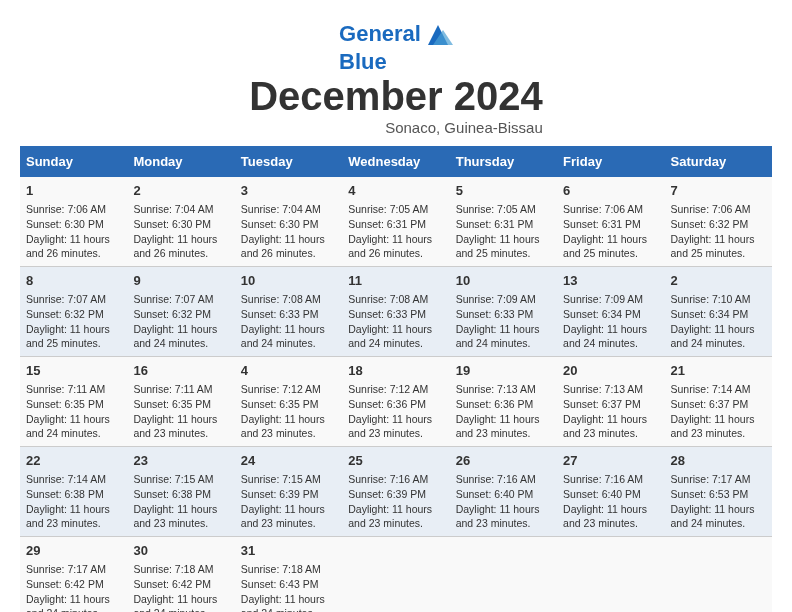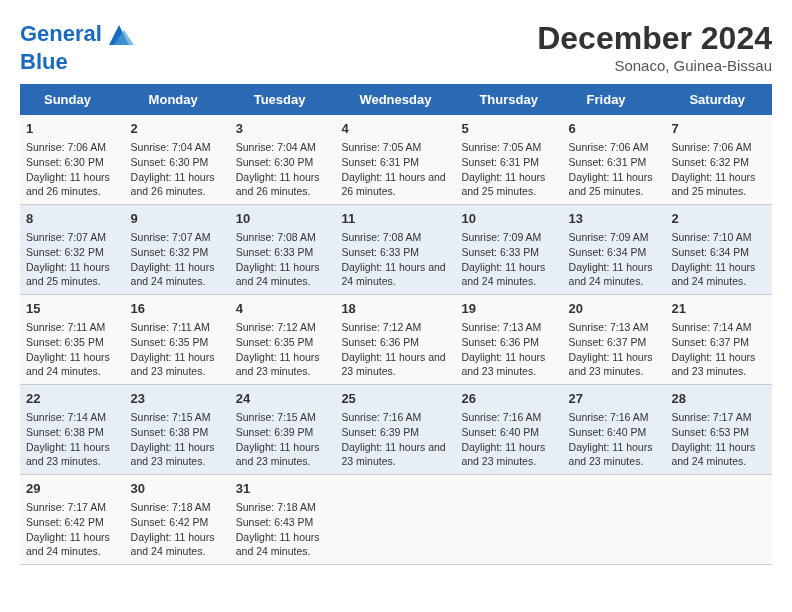--- a/index.html
+++ b/index.html
@@ -8,20 +8,21 @@
       background: #fff;
       width: 792px;
       min-height: 612px;
       padding: 20px;
     }
     .header {
       display: flex;
       justify-content: space-between;
       align-items: center;
       margin-bottom: 10px;
+      flex-direction: column;
     }
     .logo {
       display: flex;
       align-items: center;
     }
     .logo-text {
       font-size: 22px;
       font-weight: bold;
       color: #333;
       line-height: 1.1;
@@ -31,39 +32,39 @@
     }
     .logo-icon {
       width: 30px;
       height: 30px;
       margin-left: 2px;
     }
     .title-section {
       text-align: right;
     }
     .month-title {
-      font-size: 32px;
+      font-size: 40px;
       font-weight: bold;
       color: #333;
     }
     .location {
       font-size: 15px;
       color: #555;
     }
     table {
       width: 100%;
       border-collapse: collapse;
       font-size: 11px;
     }
     thead tr {
       background-color: #2a6ab5;
       color: white;
     }
     thead th {
-      padding: 8px 24px;
+      padding: 8px 6px;
       text-align: left;
       font-size: 13px;
       font-weight: bold;
     }
     tbody tr {
       border-bottom: 1px solid #ccc;
     }
     tbody tr:nth-child(odd) {
       background-color: #f9f9f9;
     }

